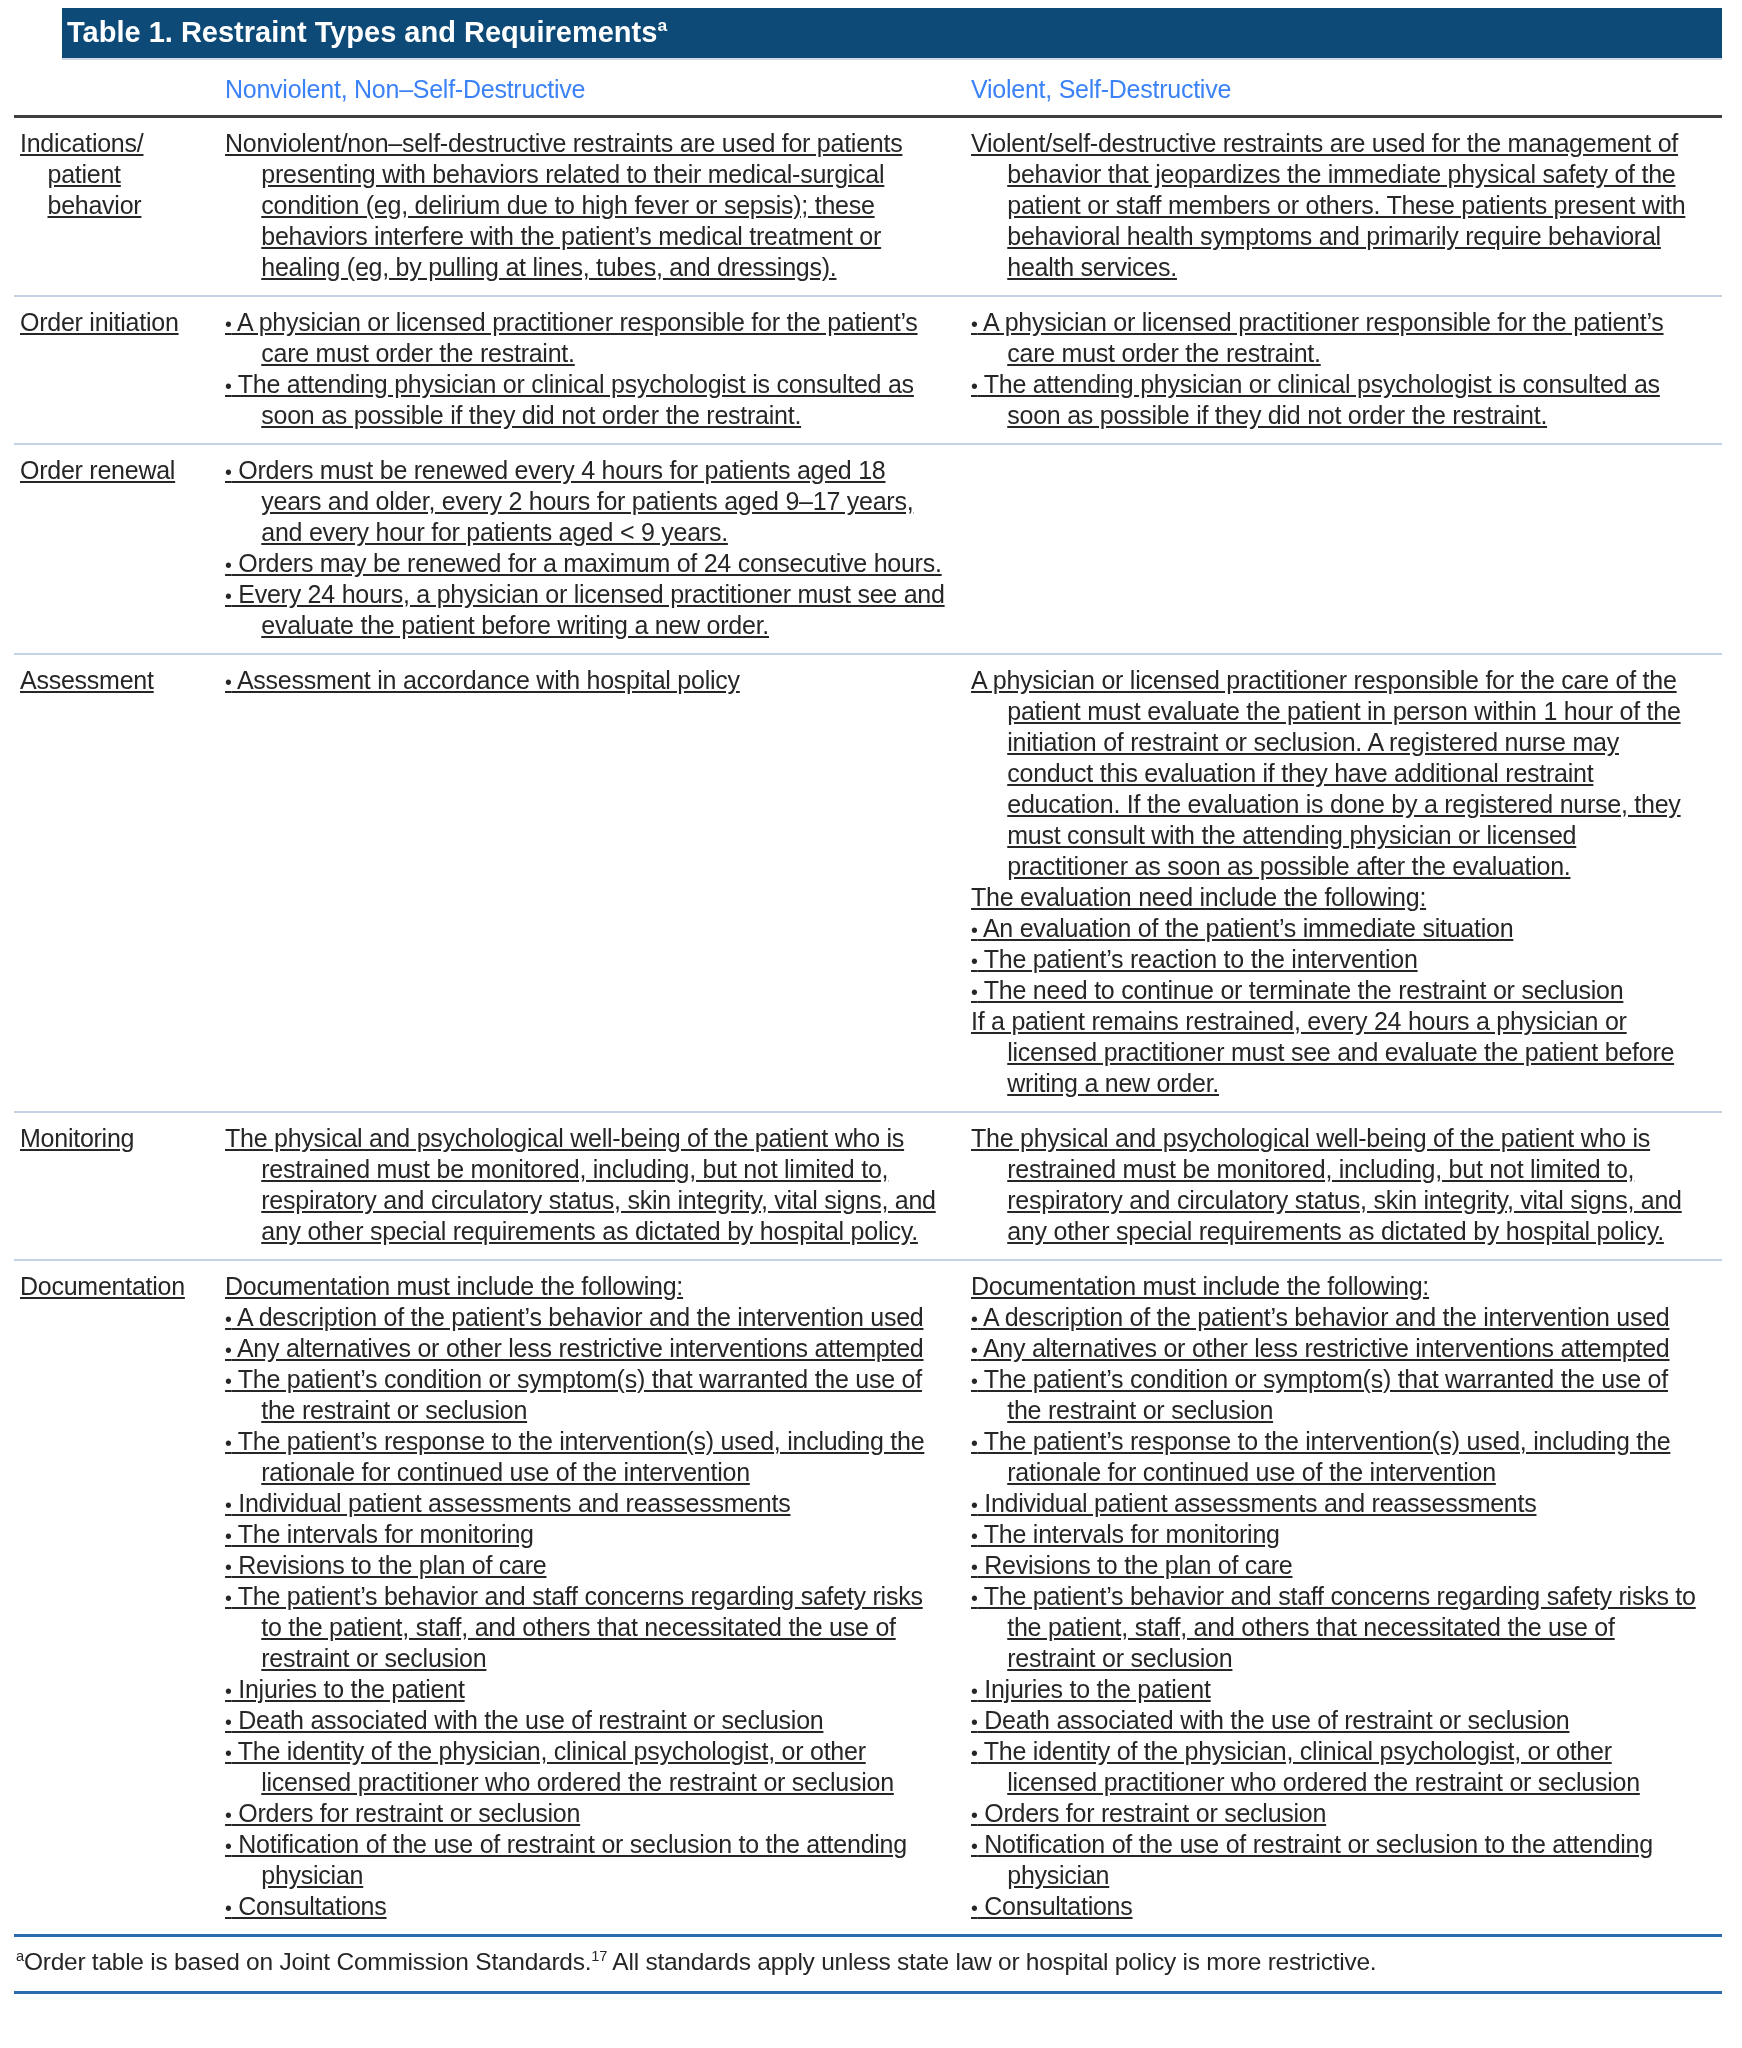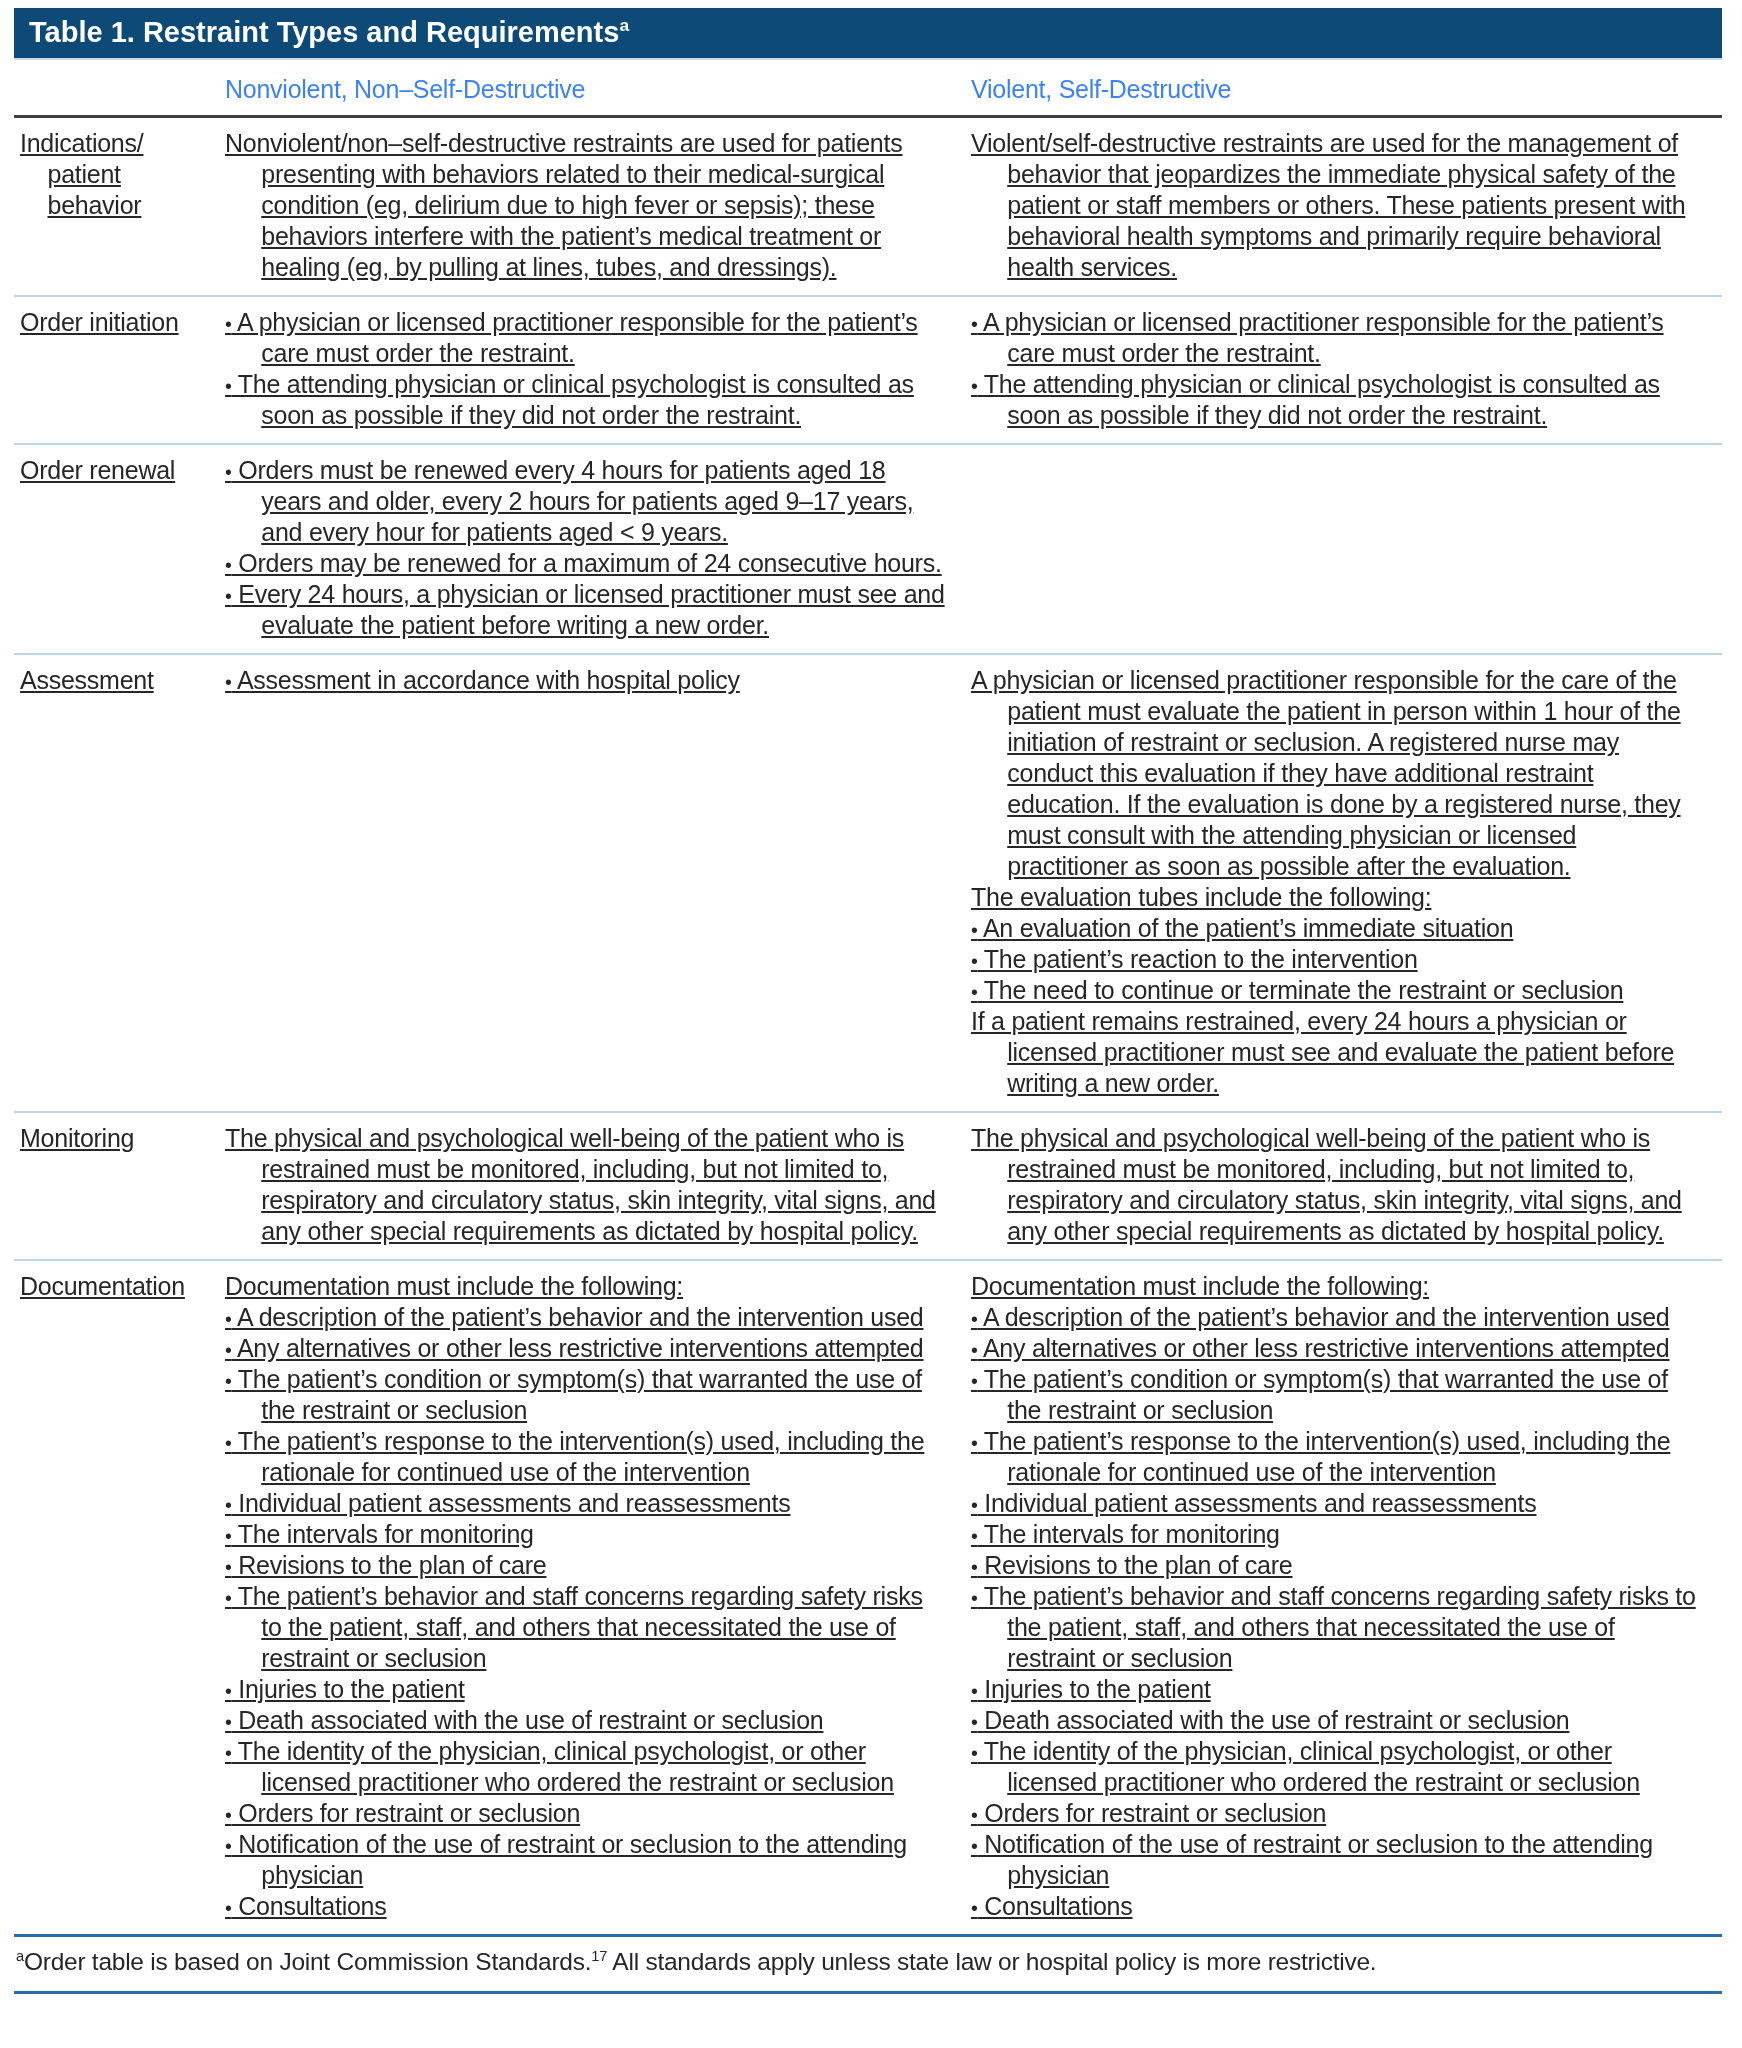--- a/index.html
+++ b/index.html
@@ -9,23 +9,24 @@
   *{margin:0;padding:0;box-sizing:border-box;}
   html,body{background:var(--page_bg);}
   body{
     width:1742px;height:2048px;overflow:hidden;
     font-family:"Liberation Sans","DejaVu Sans",sans-serif;
     color:var(--text);font-size:25px;line-height:1.24;letter-spacing:-0.25px;
   }
   .page{width:1708px;margin:8px 0 0 14px;}
   .titlebar{
     height:52px;background:var(--header_bg);color:#fff;
-    display:flex;align-items:center;padding-left:15px;
+    display:flex;align-items:center;padding-left:5px;
     font-size:29px;font-weight:bold;letter-spacing:0;
     border-bottom:2px solid #ccd8e4;
+    margin-left:48px;
   }
   sup{font-size:60%;line-height:0;vertical-align:super;}
   .colhead{
     display:grid;grid-template-columns:211px 746px 751px;
     padding:14px 0 10px 0;border-bottom:3px solid var(--rule_dark);
     color:#3b82f6;
   }
   .trow{
     display:grid;grid-template-columns:211px 746px 751px;
     padding:10px 0 12px 0;
@@ -89,21 +90,21 @@
           <div class="bullet"><span class="bm">•</span> Every 24 hours, a physician or licensed practitioner must see and evaluate the patient before writing a new order.</div>
         </div>
       </div>
       <div class="trow">
         <div class="cell lab">Assessment</div>
         <div class="cell body">
           <div class="bullet"><span class="bm">•</span> Assessment in accordance with hospital policy</div>
         </div>
         <div class="cell body">
           <div class="hang">A physician or licensed practitioner responsible for the care of the patient must evaluate the patient in person within 1 hour of the initiation of restraint or seclusion. A registered nurse may conduct this evaluation if they have additional restraint education. If the evaluation is done by a registered nurse, they must consult with the attending physician or licensed practitioner as soon as possible after the evaluation.</div>
-          <div class="para">The evaluation tubes include the following:</div>
+          <div class="para">The evaluation need include the following:</div>
           <div class="bullet"><span class="bm">•</span> An evaluation of the patient’s immediate situation</div>
           <div class="bullet"><span class="bm">•</span> The patient’s reaction to the intervention</div>
           <div class="bullet"><span class="bm">•</span> The need to continue or terminate the restraint or seclusion</div>
           <div class="hang">If a patient remains restrained, every 24 hours a physician or licensed practitioner must see and evaluate the patient before writing a new order.</div>
         </div>
       </div>
       <div class="trow">
         <div class="cell lab">Monitoring</div>
         <div class="cell body">
           <div class="hang">The physical and psychological well-being of the patient who is restrained must be monitored, including, but not limited to, respiratory and circulatory status, skin integrity, vital signs, and any other special requirements as dictated by hospital policy.</div>

